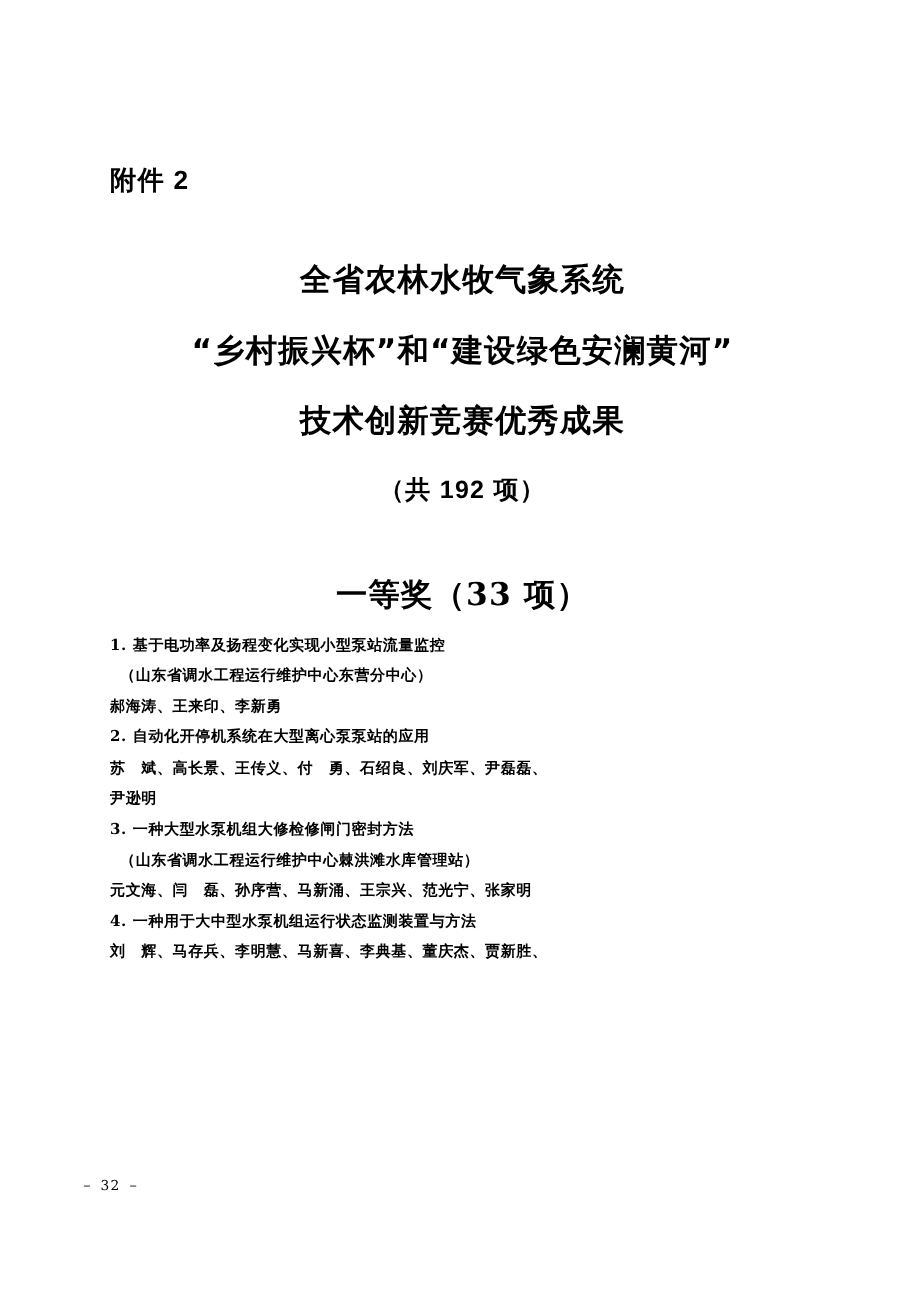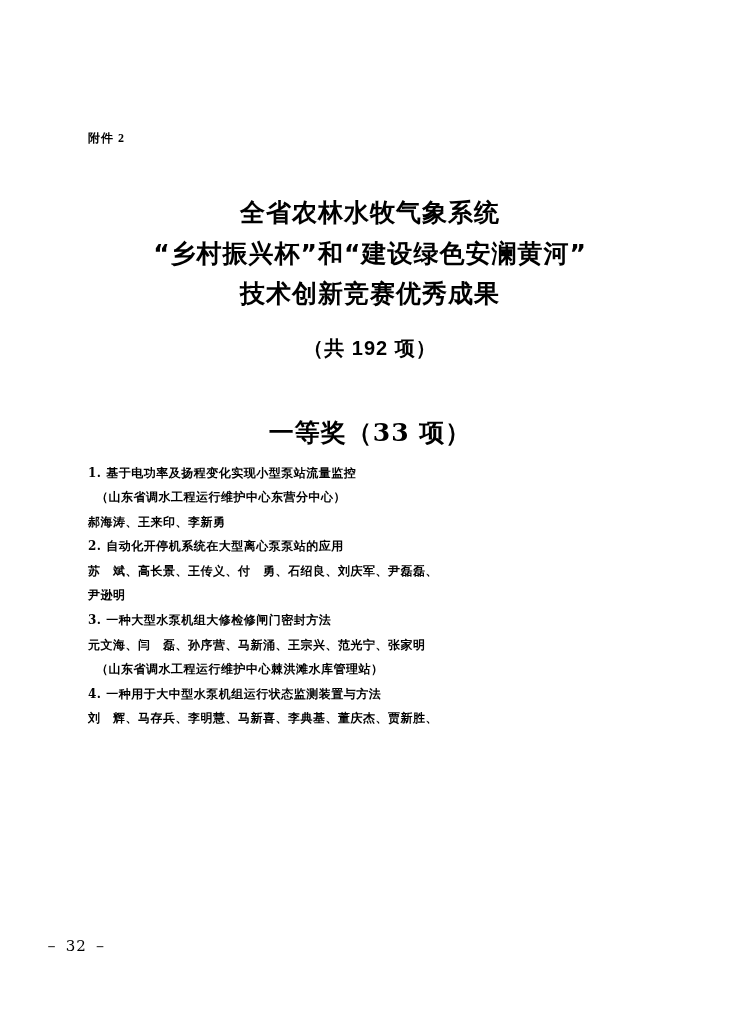--- a/index.html
+++ b/index.html
@@ -17,38 +17,39 @@
   }
   .page {
     position: absolute;
     left: 0; top: 0;
     width: 730px;
     height: 1036px;
     box-sizing: border-box;
     padding: 130px 78px 0 88px;
   }
   .attachment-label {
-    font-family: Liberation Serif, serif;
+    font-family: Liberation Sans, sans-serif;
     font-weight: bold;
-    font-size: 12px;
+    font-size: 21px;
     letter-spacing: 1px;
     margin: 0 0 46px 0;
   }
   .doc-title {
     text-align: center;
     font-family: "DejaVu Sans", "Liberation Sans", sans-serif;
     font-weight: bold;
     font-size: 25px;
     line-height: 1.62;
     letter-spacing: 1px;
     margin: 0 0 0 0;
   }
   .doc-title .line {
     display: block;
     white-space: nowrap;
+    margin-top: 16px;
   }
   .doc-subtitle {
     text-align: center;
     font-family: Liberation Sans, sans-serif;
     font-weight: bold;
     font-size: 20px;
     letter-spacing: 1px;
     margin: 20px 0 0 0;
   }
   .award-heading {
@@ -73,24 +74,24 @@
   .entry-line.indent {
     text-indent: 0;
     padding-left: 8px;
   }
   .page-number {
     position: absolute;
     left: 0;
     bottom: 80px;
     width: 730px;
     text-align: left;
-    padding-left: 44px;
+    padding-left: 64px;
     box-sizing: border-box;
     font-family: "DejaVu Serif", "Liberation Serif", serif;
-    font-size: 15px;
+    font-size: 11px;
     letter-spacing: 1px;
   }
 </style>
 </head>
 <body>
 
 <div class="page">
 
   <div class="attachment-label">附件 2</div>
 
@@ -108,22 +109,22 @@
 
     <div class="entry-line">1. 基于电功率及扬程变化实现小型泵站流量监控</div>
     <div class="entry-line indent">（山东省调水工程运行维护中心东营分中心）</div>
     <div class="entry-line">郝海涛、王来印、李新勇</div>
 
     <div class="entry-line">2. 自动化开停机系统在大型离心泵泵站的应用</div>
     <div class="entry-line">苏　斌、高长景、王传义、付　勇、石绍良、刘庆军、尹磊磊、</div>
     <div class="entry-line">尹逊明</div>
 
     <div class="entry-line">3. 一种大型水泵机组大修检修闸门密封方法</div>
+    <div class="entry-line indent">（山东省调水工程运行维护中心棘洪滩水库管理站）</div>
     <div class="entry-line">元文海、闫　磊、孙序营、马新涌、王宗兴、范光宁、张家明</div>
-    <div class="entry-line indent">（山东省调水工程运行维护中心棘洪滩水库管理站）</div>
 
     <div class="entry-line">4. 一种用于大中型水泵机组运行状态监测装置与方法</div>
     <div class="entry-line">刘　辉、马存兵、李明慧、马新喜、李典基、董庆杰、贾新胜、</div>
 
   </div>
 
   <div class="page-number">－ 32 －</div>
 </div>
 
 </body></html>

